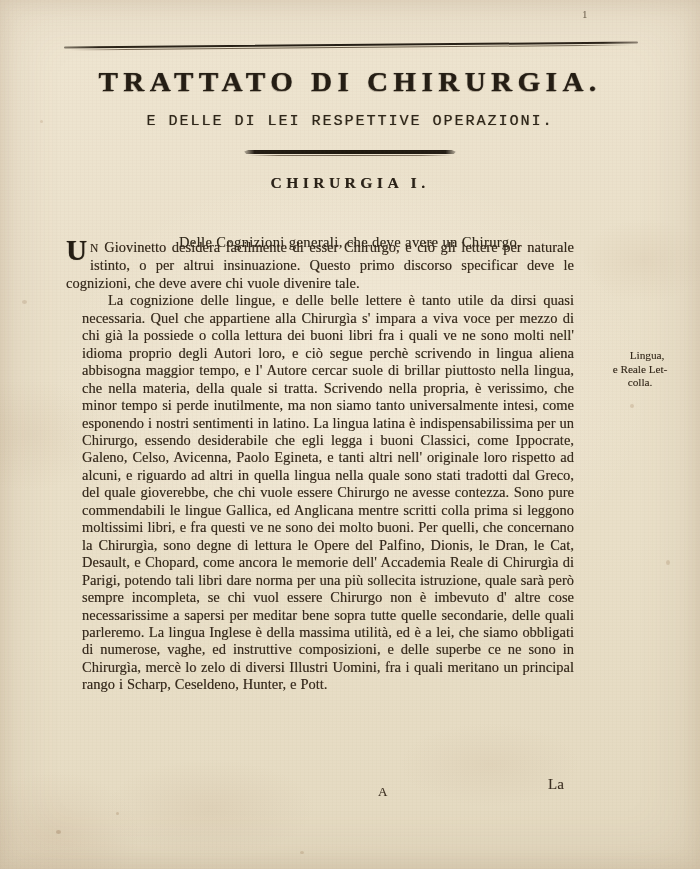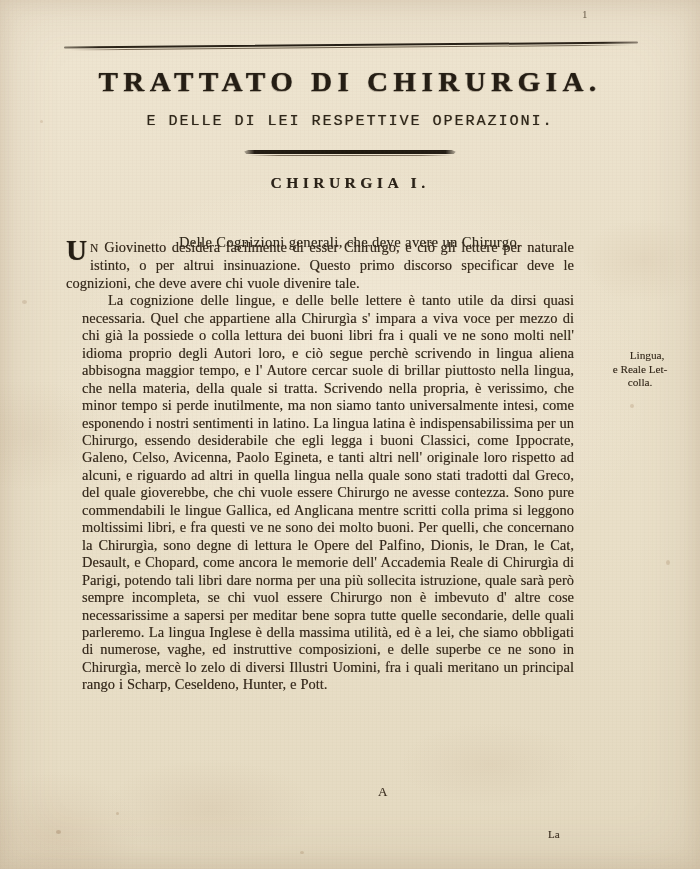--- a/index.html
+++ b/index.html
@@ -219,23 +219,23 @@
   .signature {
     position: absolute;
     top: 784px;
     left: 378px;
     font-size: 13px;
     color: #3a2e20;
     text-shadow: 0.3px 0 0 rgba(60,48,33,0.3);
   }
   .catchword {
     position: absolute;
-    top: 828px;
+    top: 776px;
     left: 548px;
-    font-size: 11px;
+    font-size: 15px;
     color: #3a2e20;
     text-shadow: 0.3px 0 0 rgba(60,48,33,0.3);
   }
 
   
   .speck { position: absolute; border-radius: 50%; pointer-events: none; }
 </style>
 </head>
 <body>
 

